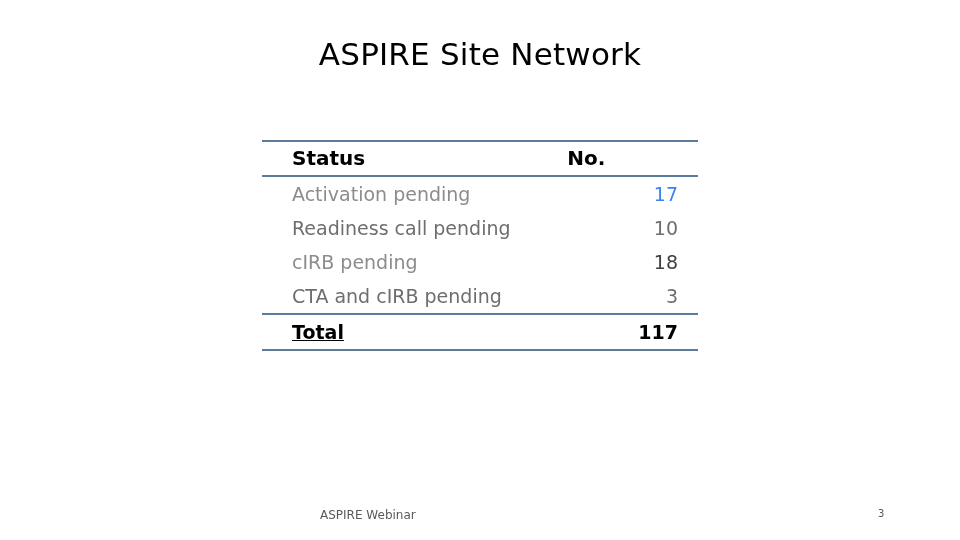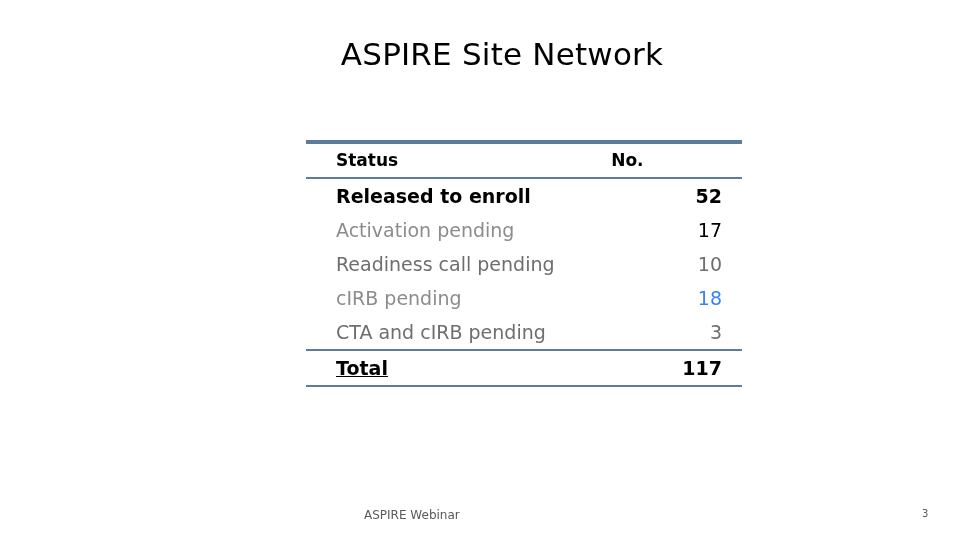--- a/index.html
+++ b/index.html
@@ -60,25 +60,25 @@
     margin: 0;
     vertical-align: middle;
     font-weight: 400;
     font-size: 19px;
     line-height: 34px;
     height: 34px;
   }
 
   
   tr.header-row th {
-    border-top: 4px solid #f97316;
+    border-top: 2px solid #f97316;
     border-bottom: 2px solid #5B7C9D;
     font-weight: 700;
     color: #000000;
-    font-size: 17px;
+    font-size: 20px;
     line-height: 33px;
     height: 33px;
   }
   tr.header-row th.c-status { text-align: left;  padding-left: 30px; }
   tr.header-row th.c-no     { text-align: left; padding-right: 20px; }
 
   
   tbody td.c-status { text-align: left;  padding-left: 30px; }
   tbody td.c-no     { text-align: right; padding-right: 20px; }
 
@@ -117,52 +117,48 @@
     top: 508px;
     font-size: 10px;
     color: #5A5A5A;
     font-family: "DejaVu Sans", "Liberation Sans", sans-serif;
     white-space: nowrap;
   }
 </style>
 </head>
 <body style="background: rgb(255, 255, 255);">
 
-<div class="slide" style="background: rgb(255, 255, 255); margin-left: 44px;">
+<div class="slide" style="background: rgb(255, 255, 255);">
 
   <div class="slide-title">ASPIRE Site Network</div>
 
   <div class="table-wrap">
     <table class="status-table">
       <colgroup>
         <col class="col-status">
         <col class="col-no">
       </colgroup>
       <thead>
         <tr class="header-row">
           <th class="c-status" style="border-top-color: rgb(91, 124, 157); border-bottom-color: rgb(91, 124, 157);">Status</th>
           <th class="c-no" style="border-top-color: rgb(91, 124, 157); border-bottom-color: rgb(91, 124, 157);">No.</th>
         </tr>
       </thead>
       <tbody>
-        <tr class="row-strong">
-          <td class="c-status" style="color: rgb(0, 0, 0); font-weight: 700;">Released to enroll</td>
-          <td class="c-no" style="color: rgb(0, 0, 0); font-weight: 700;">52</td>
-        </tr>
         <tr class="row-normal">
           <td class="c-status" style="color: rgb(140, 140, 140);">Activation pending</td>
-          <td class="c-no" style="color: #000000;">17</td>
+          <td class="c-no" style="color: #3b82f6;">17</td>
         </tr>
         <tr class="row-normal">
           <td class="c-status" style="color: rgb(110, 110, 110);">Readiness call pending</td>
           <td class="c-no" style="color: rgb(110, 110, 110);">10</td>
         </tr>
         <tr class="row-normal">
           <td class="c-status" style="color: rgb(140, 140, 140);">cIRB pending</td>
-          <td class="c-no" style="color: #3b82f6;">18</td>
+          <td class="c-no" style="color: #404040;">18</td>
         </tr>
         <tr class="row-normal">
           <td class="c-status" style="color: rgb(110, 110, 110);">CTA and cIRB pending</td>
           <td class="c-no" style="color: rgb(110, 110, 110);">3</td>
         </tr>
         <tr class="total-row">
           <td class="c-status" style="border-top-color: rgb(91, 124, 157); border-bottom-color: rgb(91, 124, 157); text-decoration: underline;">Total</td>
           <td class="c-no" style="border-top-color: rgb(91, 124, 157); border-bottom-color: rgb(91, 124, 157);">117</td>
         </tr>
       </tbody>

